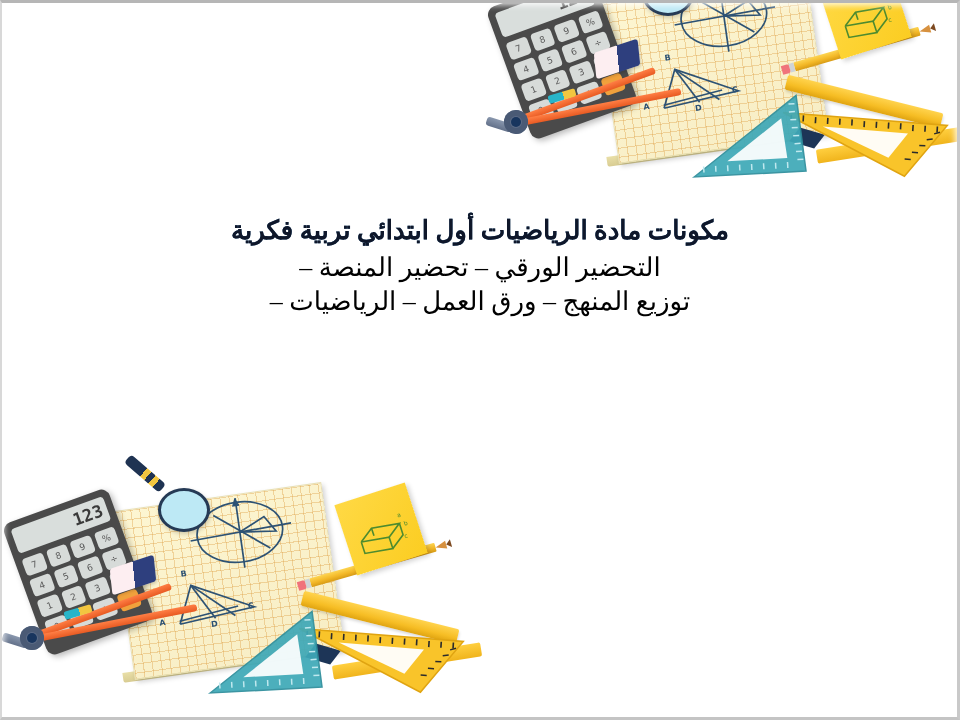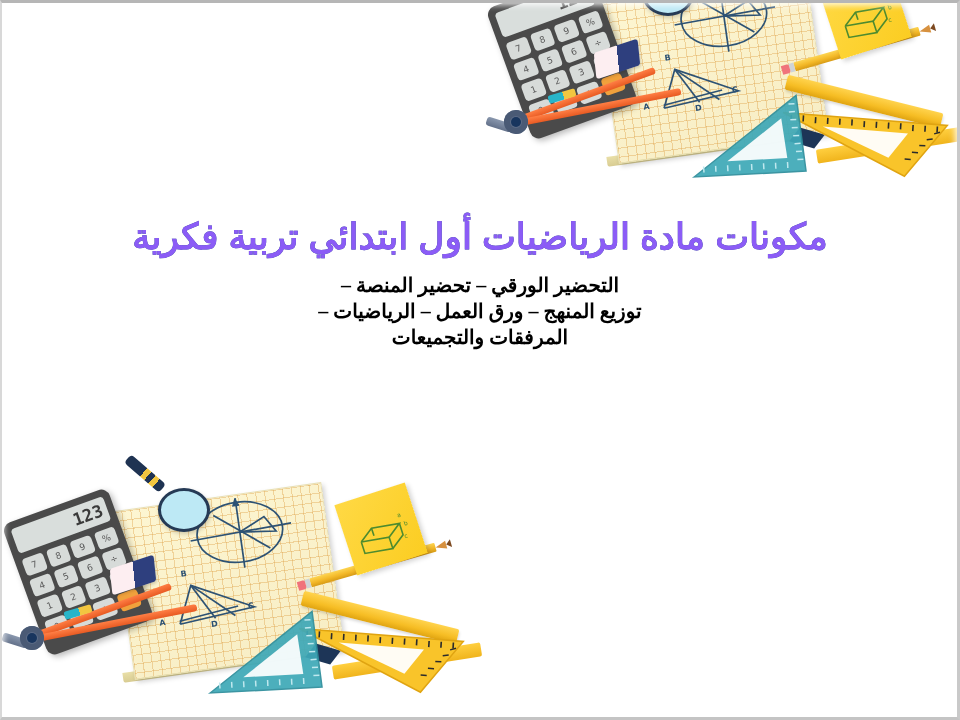--- a/index.html
+++ b/index.html
@@ -47,37 +47,37 @@
   
   #text-block {
     position: absolute;
     left: 130px;
     top: 215px;
     width: 700px;
     text-align: center;
     z-index: 40;
   }
   #title {
-    color: #8b5cf6;
-    font-family: Liberation Sans, sans-serif;
+    color: #0f172a;
+    font-family: Liberation Serif, serif;
     font-weight: bold;
-    font-size: 36px;
+    font-size: 26px;
     line-height: 1.22;
     letter-spacing: 0px;
     margin: 0 0 3px 0;
     direction: rtl;
     text-shadow: 0 0 0.4px #1F4E79;
   }
   #subtitle {
     color: #000000;
     font-family: "Liberation Serif", "DejaVu Serif", serif;
-    font-weight: bold;
-    font-size: 20px;
+    font-weight: normal;
+    font-size: 26px;
     line-height: 1.31;
-    margin: 13px;
+    margin: 4px;
     direction: rtl;
   }
   #subtitle .sline { display: block; white-space: nowrap; }
 
   
   .cluster {
     position: absolute;
     width: 470px;
     height: 230px;
     z-index: 10;
@@ -581,18 +581,17 @@
       </svg>
 
     </div>
   </div>
 
   <div id="text-block">
     <h1 id="title">مكونات مادة الرياضيات أول ابتدائي تربية فكرية</h1>
     <div id="subtitle">
       <span class="sline">التحضير الورقي – تحضير المنصة –</span>
       <span class="sline">توزيع المنهج – ورق العمل – الرياضيات –</span>
-      <span class="sline">المرفقات والتجميعات</span>
     </div>
   </div>
 
   <div id="slide-frame"></div>
 </div>
 
 </body></html>

